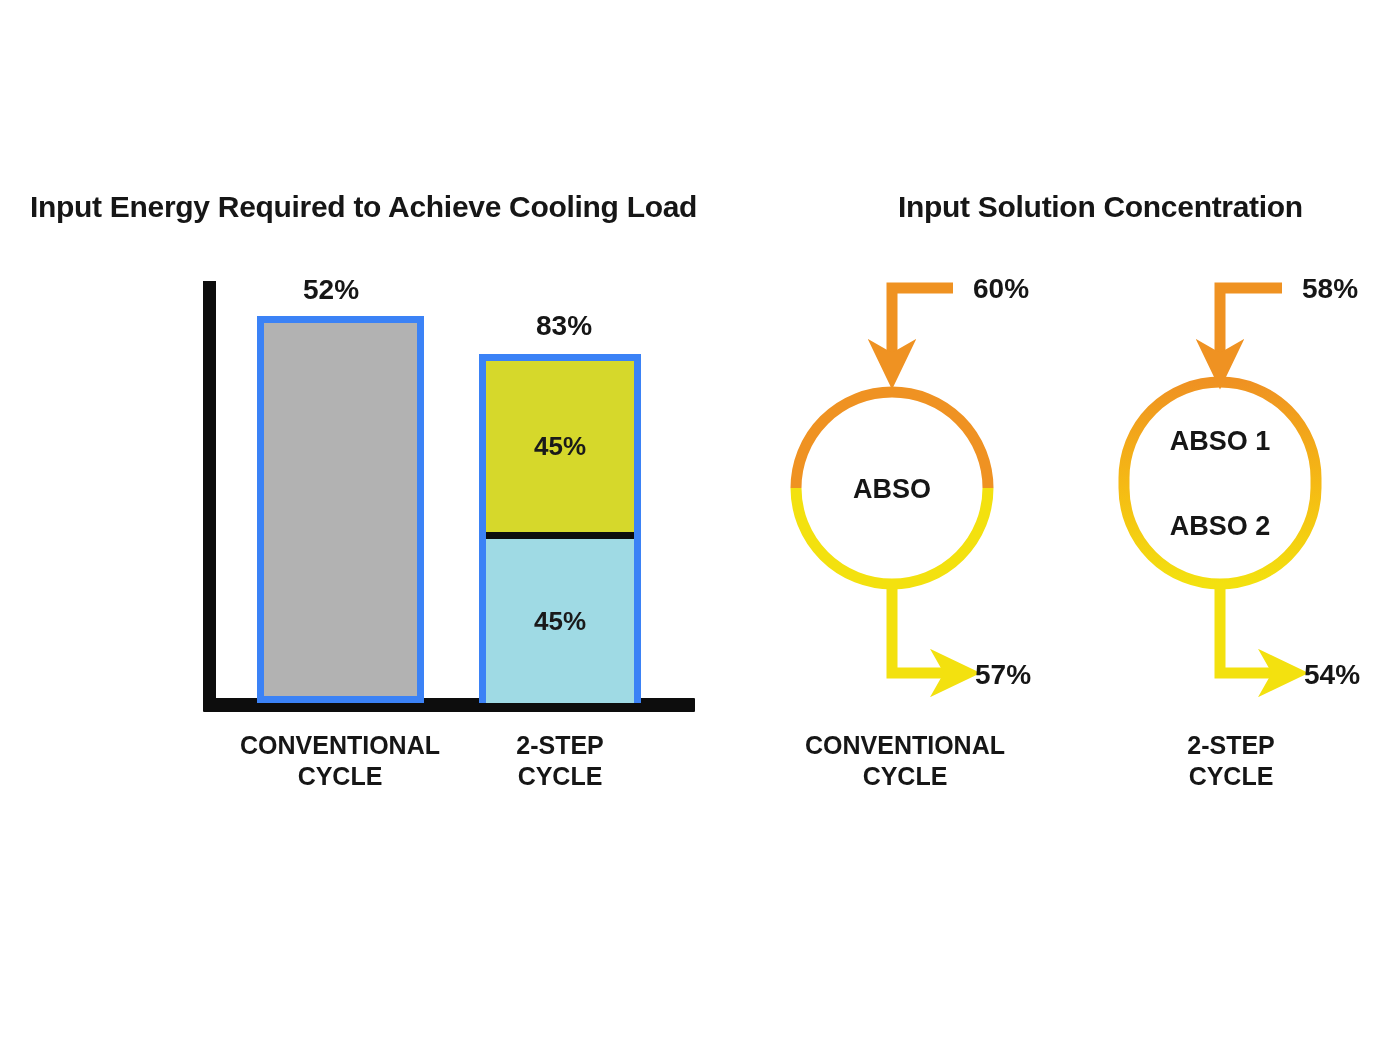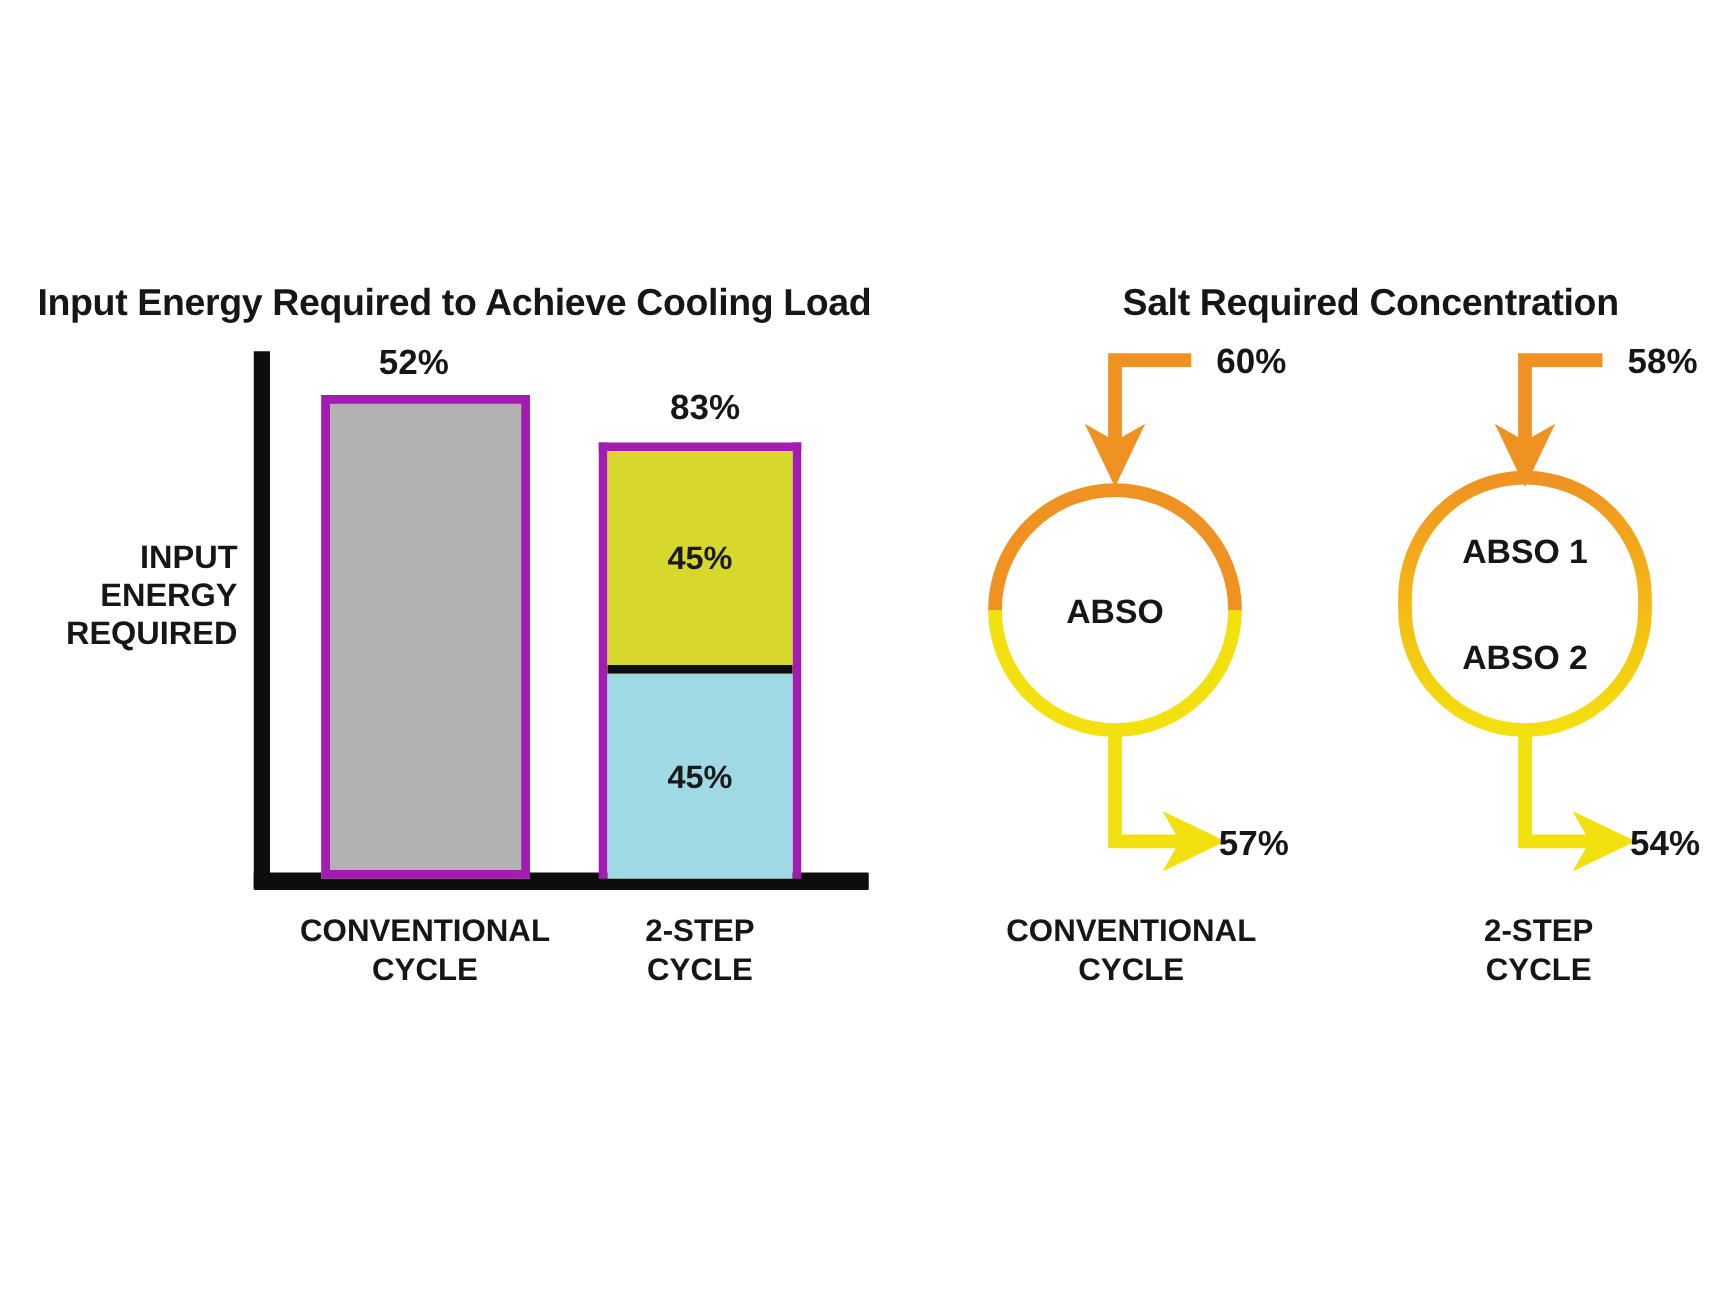--- a/index.html
+++ b/index.html
@@ -25,21 +25,20 @@
   }
 
   
   .panel-title {
     position: absolute;
     font-weight: bold;
     font-size: 30px;
     letter-spacing: -0.3px;
     color: #161616;
     white-space: nowrap;
-    margin-top: 36px;
   }
   #title-left  { left: 30px;  top: 190px; }
   #title-right { left: 898px; top: 190px; }
 
   
   #bars-panel {
     position: absolute;
     left: 0; top: 0;
     width: 760px; height: 1037px;
   }
@@ -56,21 +55,21 @@
     left: 203px;
     top: 698px;
     width: 492px;
     height: 14px;
     background: #0d0d0d;
     border-radius: 1px;
   }
   .bar-frame {
     position: absolute;
     box-sizing: border-box;
-    border: 7px solid #a21caf;
+    border: 7px solid #3b82f6;
   }
   #bar-conventional {
     left: 257px;
     top: 316px;
     width: 167px;
     height: 387px;
     background: #b2b2b2;
   }
   #bar-twostep {
     left: 479px;
@@ -173,40 +172,39 @@
 
 <div class="stage">
 
   <div id="bars-panel">
 
     <div class="panel-title" id="title-left">Input Energy Required to Achieve Cooling Load</div>
 
     <div class="axis-y"></div>
     <div class="axis-x"></div>
 
-    <div class="axis-label" id="input-energy-label">INPUT<br>ENERGY<br>REQUIRED</div>
 
     <div class="bar-total-label" id="label-100">52%</div>
 
     <div class="bar-frame" id="bar-conventional"></div>
 
     <div class="bar-total-label" id="label-90">83%</div>
 
     <div class="bar-frame" id="bar-twostep">
       <div class="seg" id="seg-yellow">45%</div>
       <div class="seg" id="seg-cyan">45%</div>
     </div>
 
     <div class="cat-label" id="cat-left-1">CONVENTIONAL<br>CYCLE</div>
     <div class="cat-label" id="cat-left-2">2-STEP<br>CYCLE</div>
   </div>
 
   <div id="circles-panel">
 
-    <div class="panel-title" id="title-right" style="left:138px;">Salt Required Concentration</div>
+    <div class="panel-title" id="title-right" style="left:138px;">Input Solution Concentration</div>
 
     <svg class="circle-svg" id="svg-conventional" width="300" height="460" viewBox="0 0 300 460">
       <defs>
         <marker id="arrow-orange-1" markerWidth="5.2" markerHeight="4.4" refX="2.0" refY="2.2" orient="auto" markerUnits="strokeWidth">
           <path d="M0,0 L4.6,2.2 L0,4.4 L1.25,2.2 Z" fill="#ef9222"></path>
         </marker>
         <marker id="arrow-yellow-1" markerWidth="5.2" markerHeight="4.4" refX="2.0" refY="2.2" orient="auto" markerUnits="strokeWidth">
           <path d="M0,0 L4.6,2.2 L0,4.4 L1.25,2.2 Z" fill="#f3e10f"></path>
         </marker>
       </defs>

